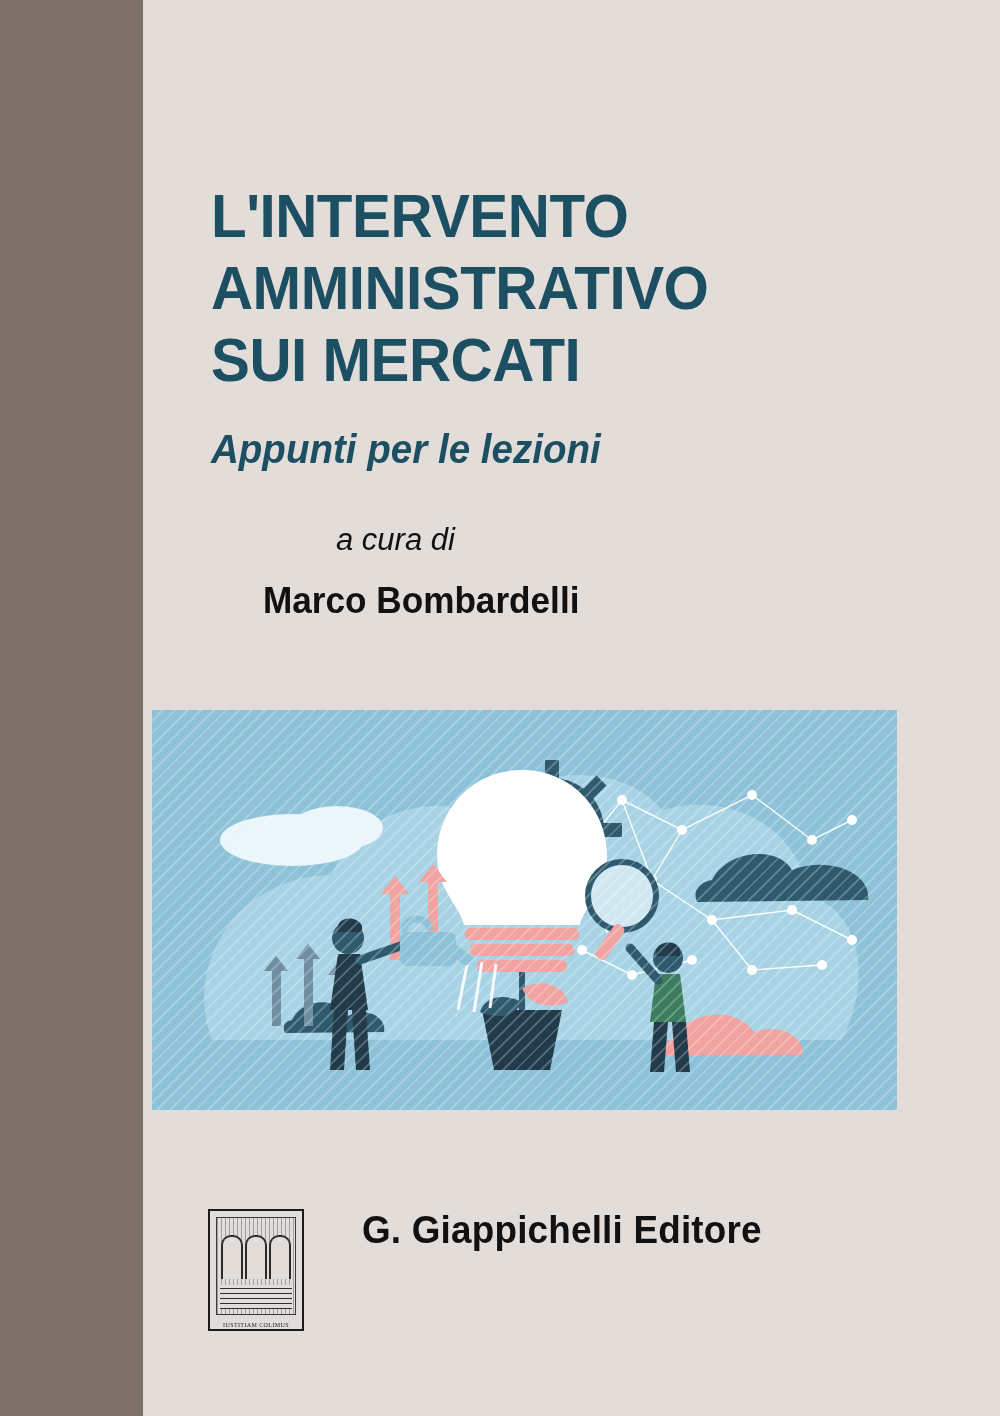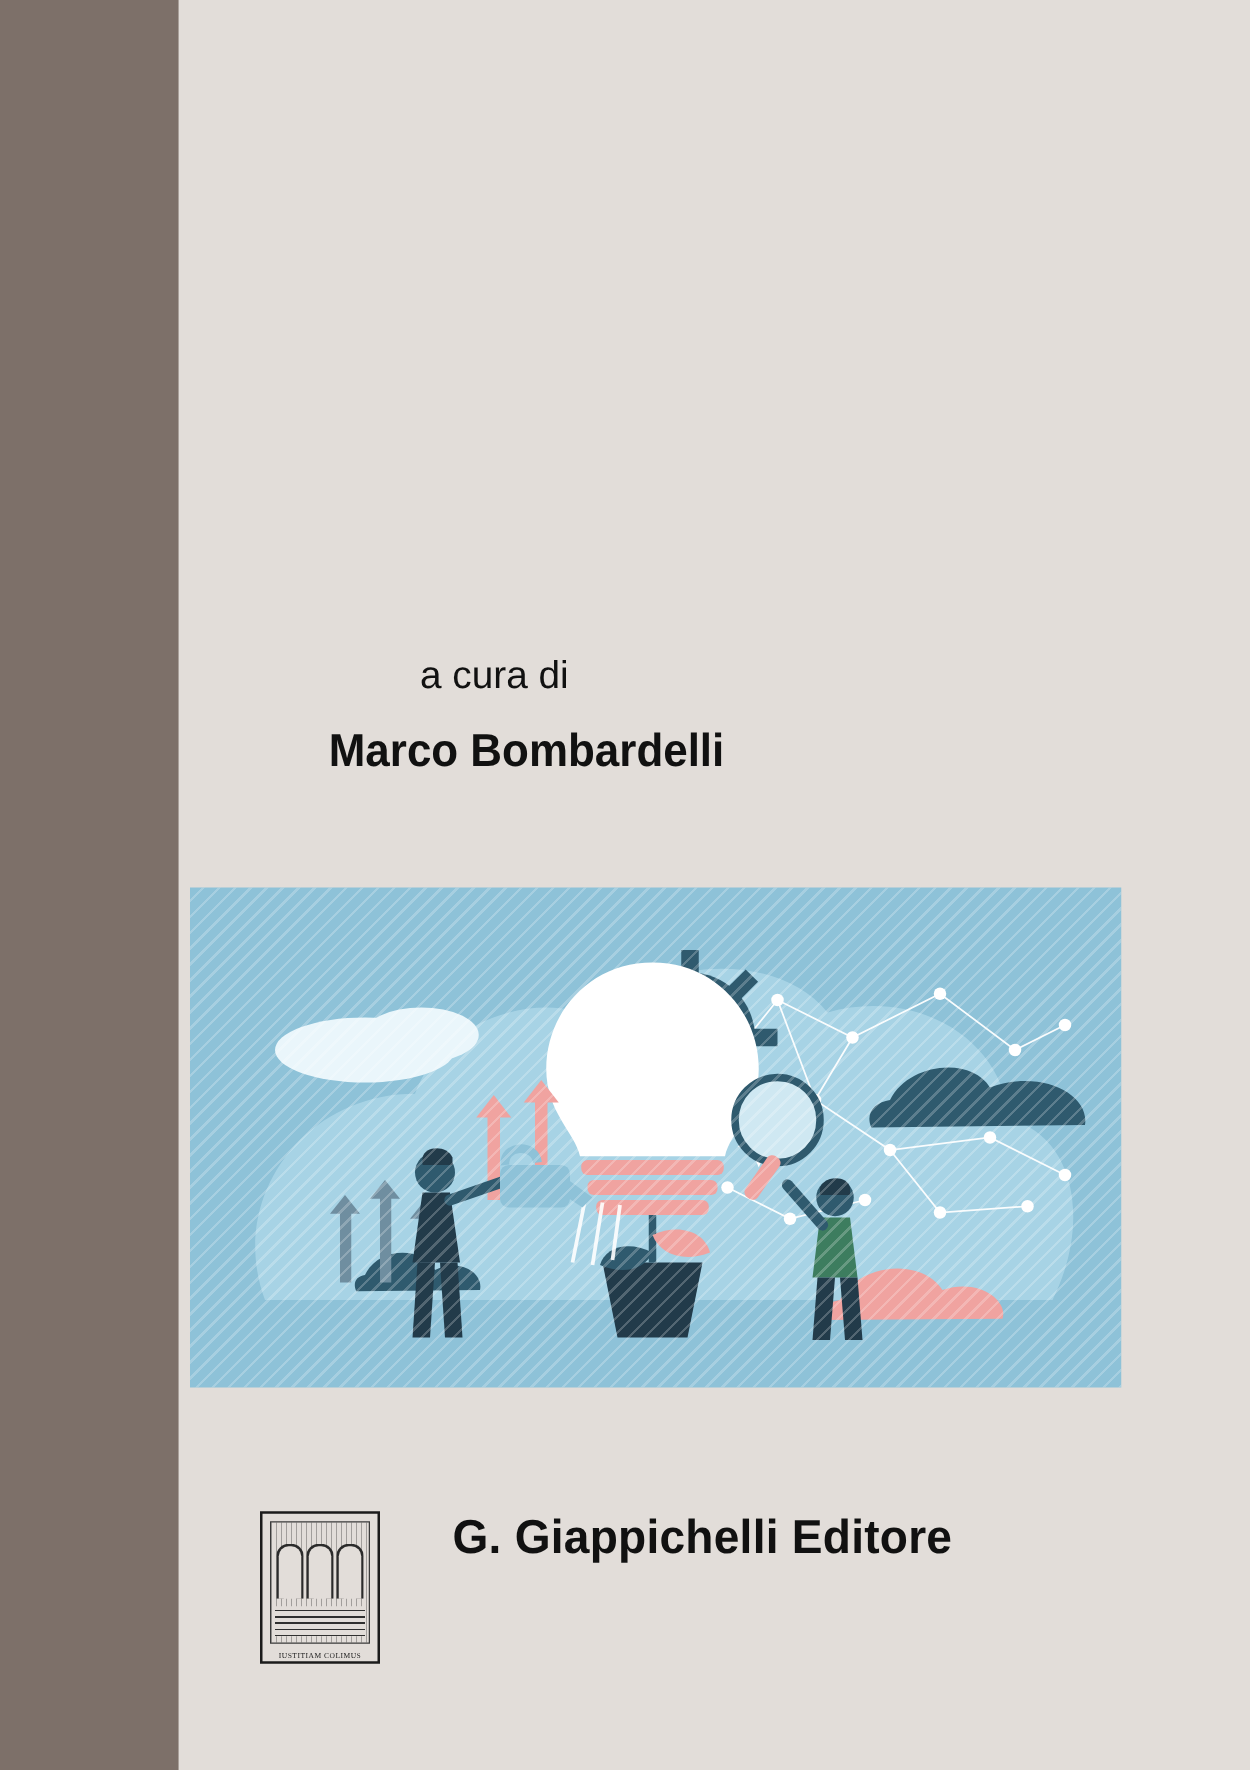--- a/index.html
+++ b/index.html
@@ -61,20 +61,21 @@
     white-space: nowrap;
   }
   .editor-block {
     position: absolute;
     left: 50px;
     top: 522px;
     width: 740px;
   }
   .editor-prefix {
     font-size: 31px;
+    font-style: italic;
     color: #111111;
     margin-left: 143px;
   }
   .editor-name {
     margin-top: 22px;
     margin-left: 70px;
     font-size: 37px;
     font-weight: bold;
     color: #111111;
     transform: scaleX(0.95);
@@ -173,20 +174,26 @@
 </style>
 </head>
 <body>
 
 <div class="cover">
 
   <div class="spine"></div>
 
   <div class="front">
 
+    <div class="title-block">
+      <div class="title-line">L'INTERVENTO</div>
+      <div class="title-line">AMMINISTRATIVO</div>
+      <div class="title-line">SUI MERCATI</div>
+      <div class="subtitle">Appunti per le lezioni</div>
+    </div>
 
     <div class="editor-block">
       <div class="editor-prefix">a cura di</div>
       <div class="editor-name">Marco Bombardelli</div>
     </div>
 
     <div class="illustration">
       <div class="illu-stripes"></div>
       <svg width="745" height="400" viewBox="0 0 745 400">
 

